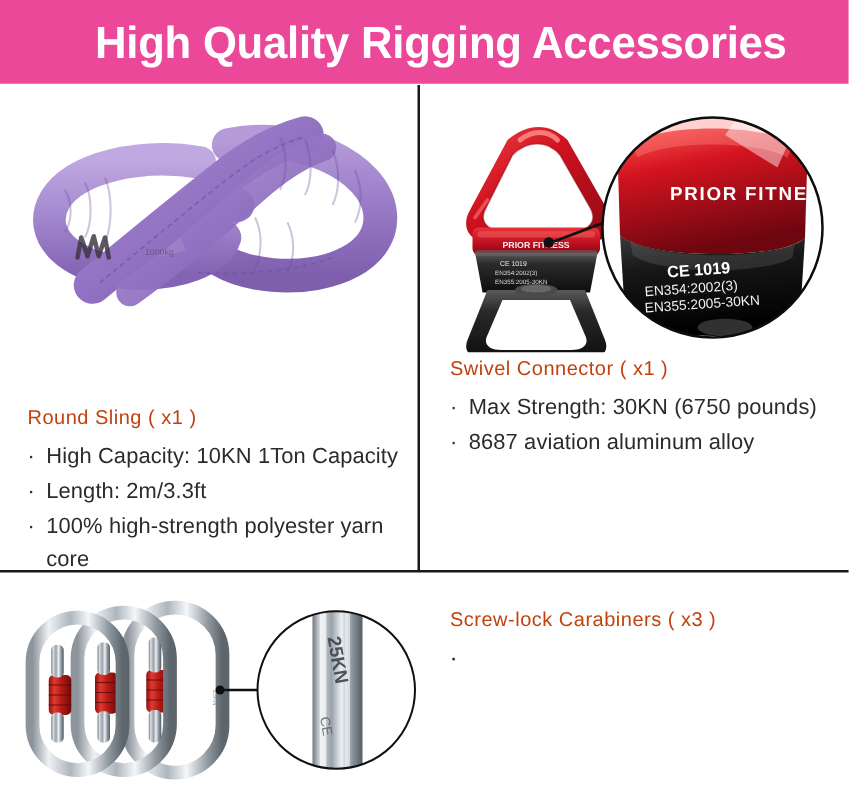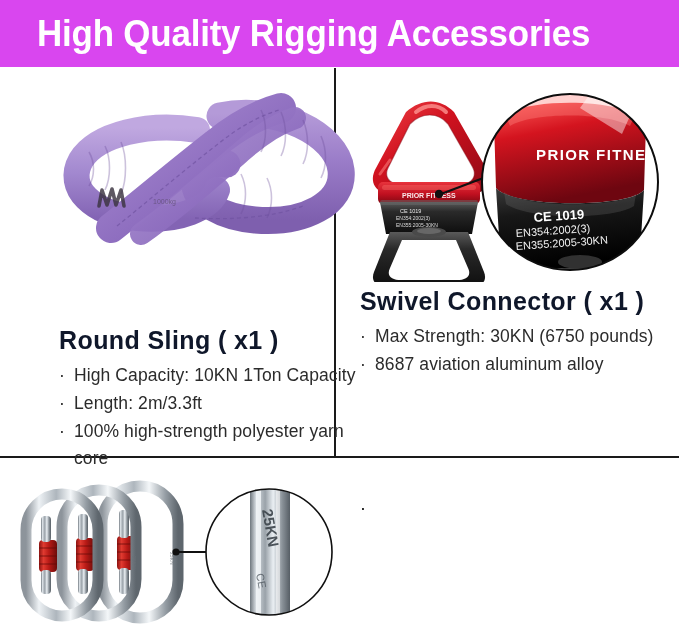--- a/index.html
+++ b/index.html
@@ -12,22 +12,22 @@
   #page {
     position: relative;
     width: 679px; height: 641px;
     background: #ffffff;
   }
 
   
   .header {
     position: absolute; left: 0; top: 0;
     width: 679px; height: 67px;
-    background: #d946ef;
-    display: flex; align-items: center;
+    background: #ec4899;
+    display: flex; align-items: center; padding-left: 39px;
   }
   .header-title {
     color: #ffffff;
     font-size: 36px;
     font-weight: bold;
     letter-spacing: -0.2px;
     margin-left: 37px;
     white-space: nowrap;
     transform: scaleX(0.97);
     transform-origin: left center;
@@ -40,30 +40,30 @@
     background: #1a1a1a;
   }
   .divider-h {
     position: absolute; left: 0; top: 456px;
     width: 679px; height: 2px;
     background: #1a1a1a;
   }
 
   
   .panel { position: absolute; }
-  .panel-tl { left: 0;     top: 68px;  width: 334px; height: 388px; margin-left: 37px; }
+  .panel-tl { left: 0;     top: 68px;  width: 334px; height: 388px; }
   .panel-tr { left: 336px; top: 68px;  width: 343px; height: 388px; }
   .panel-bl { left: 0;     top: 458px; width: 334px; height: 183px; }
   .panel-br { left: 336px; top: 458px; width: 343px; height: 183px; }
 
   
   .spec-title {
-    font-size: 25px;
-    font-weight: bold;
-    color: #0f172a;
+    font-size: 16px;
+    font-weight: normal;
+    color: #c2410c;
     letter-spacing: 0.4px;
     white-space: nowrap;
   }
   .spec-list { list-style: none; margin-top: 7px; }
   .spec-item {
     position: relative;
     font-size: 17.5px;
     line-height: 1.55;
     color: #2b2b2b;
     padding-left: 15px;
@@ -378,20 +378,21 @@
             <text x="252" y="104" transform="rotate(80 252 104)">CE</text>
           </g>
         </g>
         <circle cx="265" cy="82" r="63" fill="none" stroke="#101010" stroke-width="1.6"></circle>
       </svg>
     </div>
   </div>
 
   <div class="panel panel-br">
     <div class="text-br">
+      <div class="spec-title">Screw-lock Carabiners ( x3 )</div>
       <ul class="spec-list">
         <li class="spec-item">
           <span class="spec-bullet">·</span>
         </li>
         <li class="spec-item">
           <span class="spec-bullet">·</span>
         </li>
       </ul>
     </div>
   </div>

